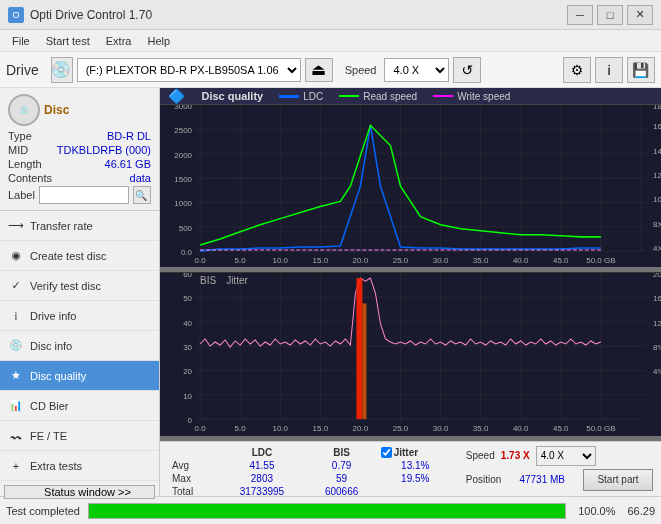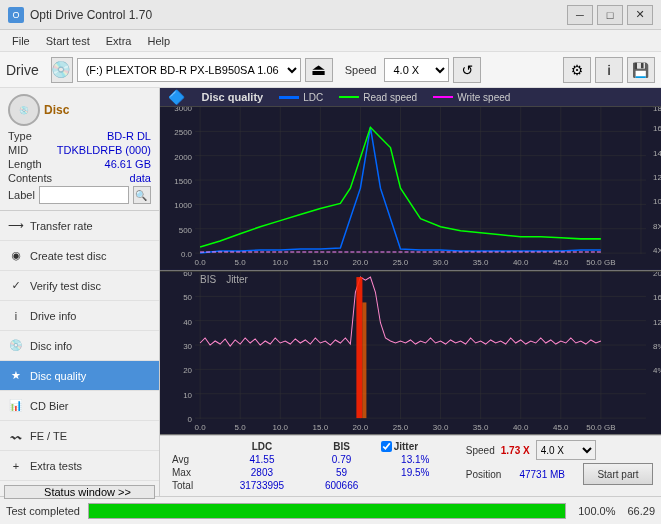--- a/index.html
+++ b/index.html
@@ -190,21 +190,21 @@
     .charts-container {
       flex: 1;
       display: flex;
       flex-direction: column;
     }
 
     .chart-area {
       flex: 1;
       position: relative;
       background: #1e1e3a;
-      border-bottom: 1px solid #737373;
+      border-bottom: 5px solid #737373;
     }
 
     
     .statusbar {
       height: 28px;
       background: #f0f0f0;
       border-top: 1px solid #ccc;
       display: flex;
       align-items: center;
       padding: 0 6px;

